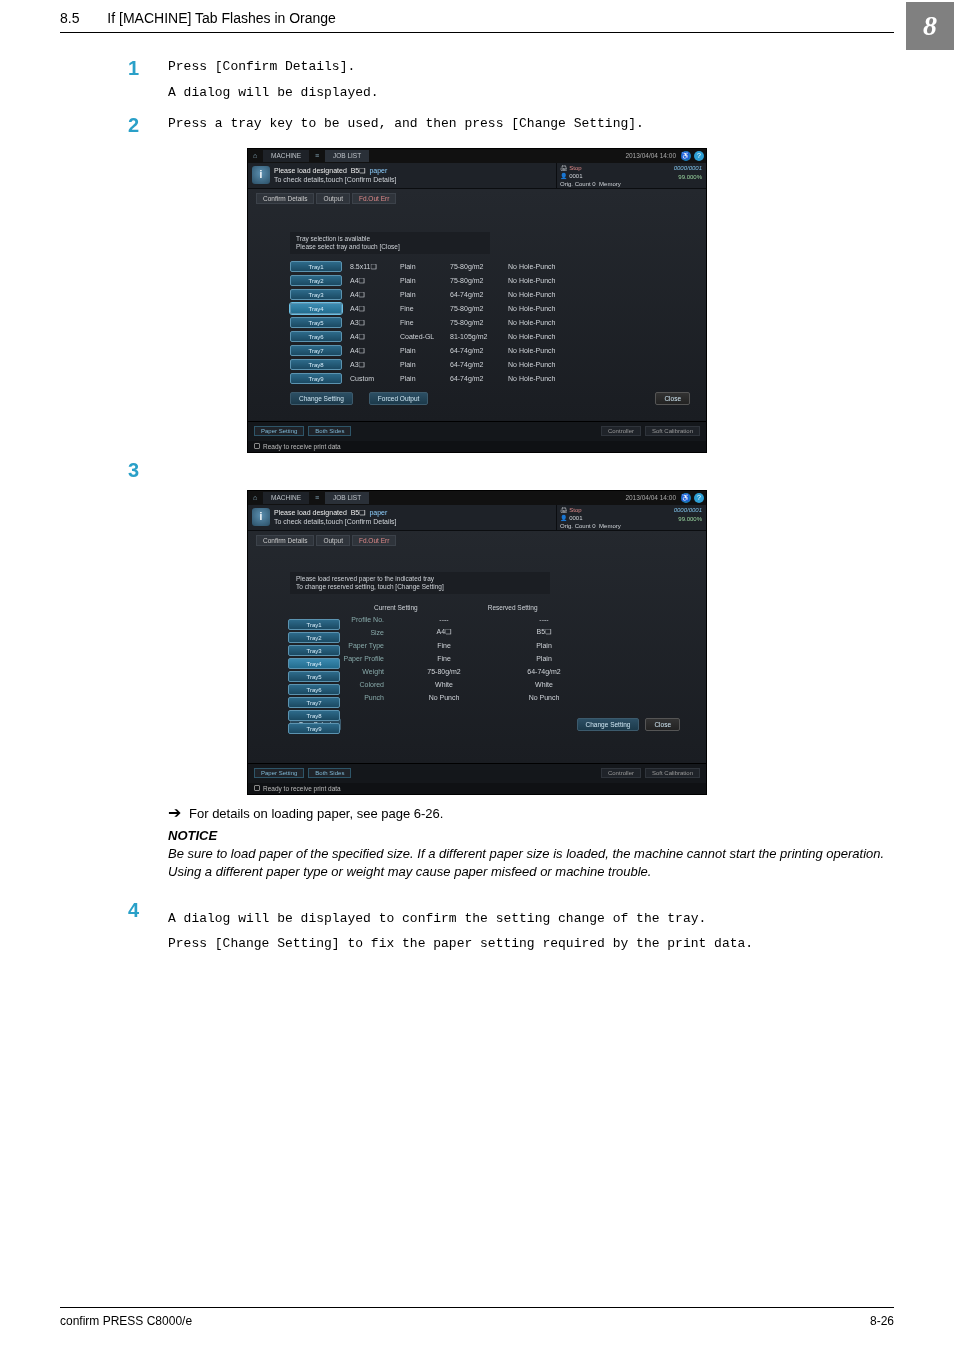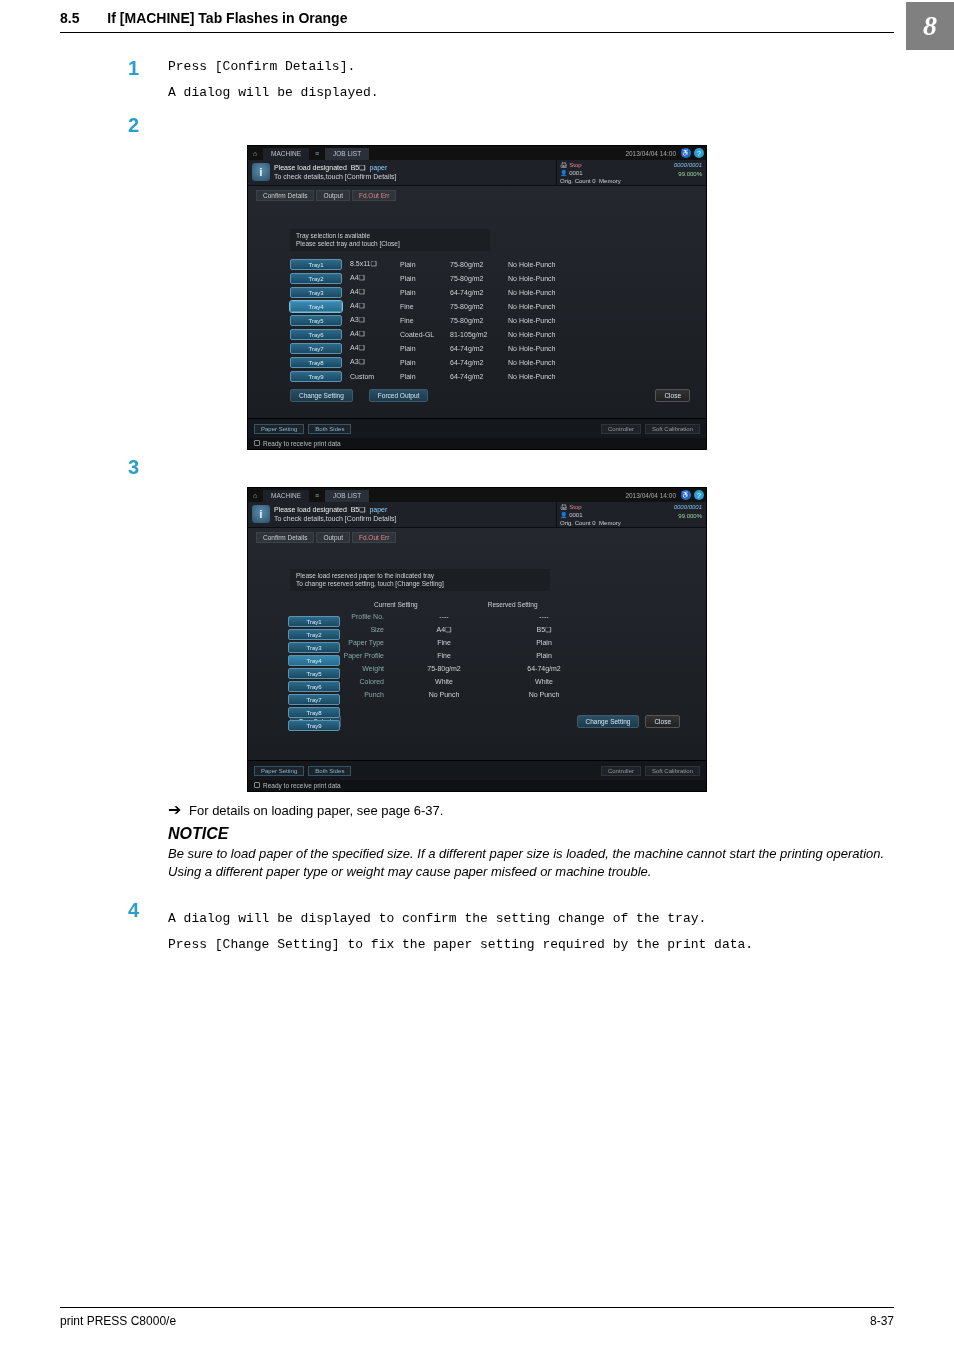--- a/index.html
+++ b/index.html
@@ -16,21 +16,21 @@
   .hdr {
     display: flex;
     align-items: center;
     border-bottom: 1px solid #000;
     padding-bottom: 6px;
     margin-bottom: 24px;
     position: relative;
   }
   .hdr-left {
     font-size: 14px;
-    font-weight: bold;
+    font-weight: normal;
   }
   .hdr-left .secnum { margin-right: 24px; }
   .hdr-badge {
     position: absolute;
     right: -60px;
     top: -8px;
     width: 48px;
     height: 48px;
     background: #808080;
     color: #fff;
@@ -59,21 +59,21 @@
     line-height: 1.5;
   }
   .step-body p { margin: 0 0 6px 0; font-family: Liberation Mono, monospace; }
   .body-para {
     margin: 10px 0 16px 108px;
     font-size: 13px;
     line-height: 1.45;
   }
   .notice {
     margin: 6px 0 2px 108px;
-    font-size: 16px;
+    font-size: 13px;
     font-weight: bold;
     font-style: italic;
   }
   .notice-body {
     margin: 0 0 18px 108px;
     font-size: 13px;
     font-style: italic;
     line-height: 1.4;
   }
   .arrow-line {
@@ -228,20 +228,23 @@
   <div class="step-row">
     <div class="step-num">1</div>
     <div class="step-body">
       <p>Press [Confirm Details].</p>
       <p>A dialog will be displayed.</p>
     </div>
   </div>
 
   <div class="step-row">
     <div class="step-num">2</div>
+    <div class="step-body">
+      <p>Press a tray key to be used, and then press [Change Setting].</p>
+    </div>
   </div>
 
   <div class="screenshot-wrap">
     <div class="shot">
       <div class="tabbar">
         <span style="width:14px;text-align:center;color:#8ab;">⌂</span>
         <span class="tab active">MACHINE</span>
         <span style="width:14px;text-align:center;color:#8ab;">≡</span>
         <span class="tab">JOB LIST</span>
         <span class="tab-right">
@@ -472,31 +475,31 @@
         <span style="flex:1"></span>
         <span class="bbtn">Controller</span>
         <span class="bbtn">Soft Calibration</span>
       </div>
       <div class="ready"><span class="lock"></span><span>Ready to receive print data</span></div>
     </div>
   </div>
 
   <div class="arrow-line">
     <span class="arrow">➔</span>
-    <span>For details on loading paper, see page 6-37.</span>
+    <span>For details on loading paper, see page 6-26.</span>
   </div>
   <div class="notice">NOTICE</div>
   <div class="notice-body">Be sure to load paper of the specified size. If a different paper size is loaded, the machine cannot start the printing operation. Using a different paper type or weight may cause paper misfeed or machine trouble.</div>
 
   <div class="step-row">
     <div class="step-num">4</div>
     <div class="step-body">
       <p style="margin-top:10px">A dialog will be displayed to confirm the setting change of the tray.</p>
       <p>Press [Change Setting] to fix the paper setting required by the print data.</p>
     </div>
   </div>
 
 </div>
 
 <div class="footer">
-  <span>print PRESS C8000/e</span>
-  <span>8-37</span>
+  <span>confirm PRESS C8000/e</span>
+  <span>8-26</span>
 </div>
 
 </body></html>

